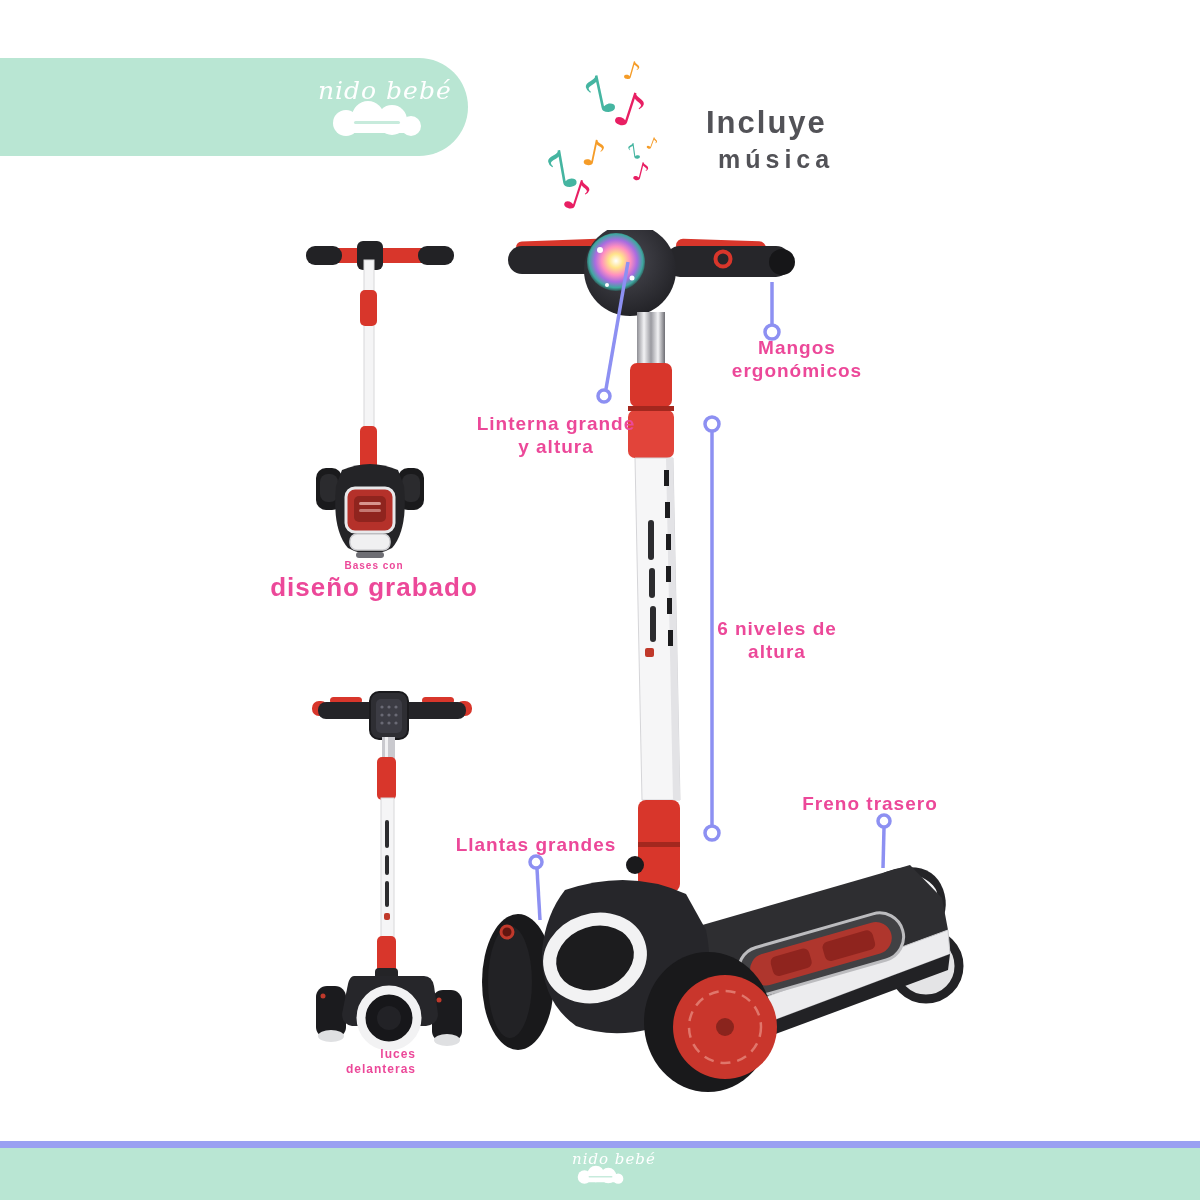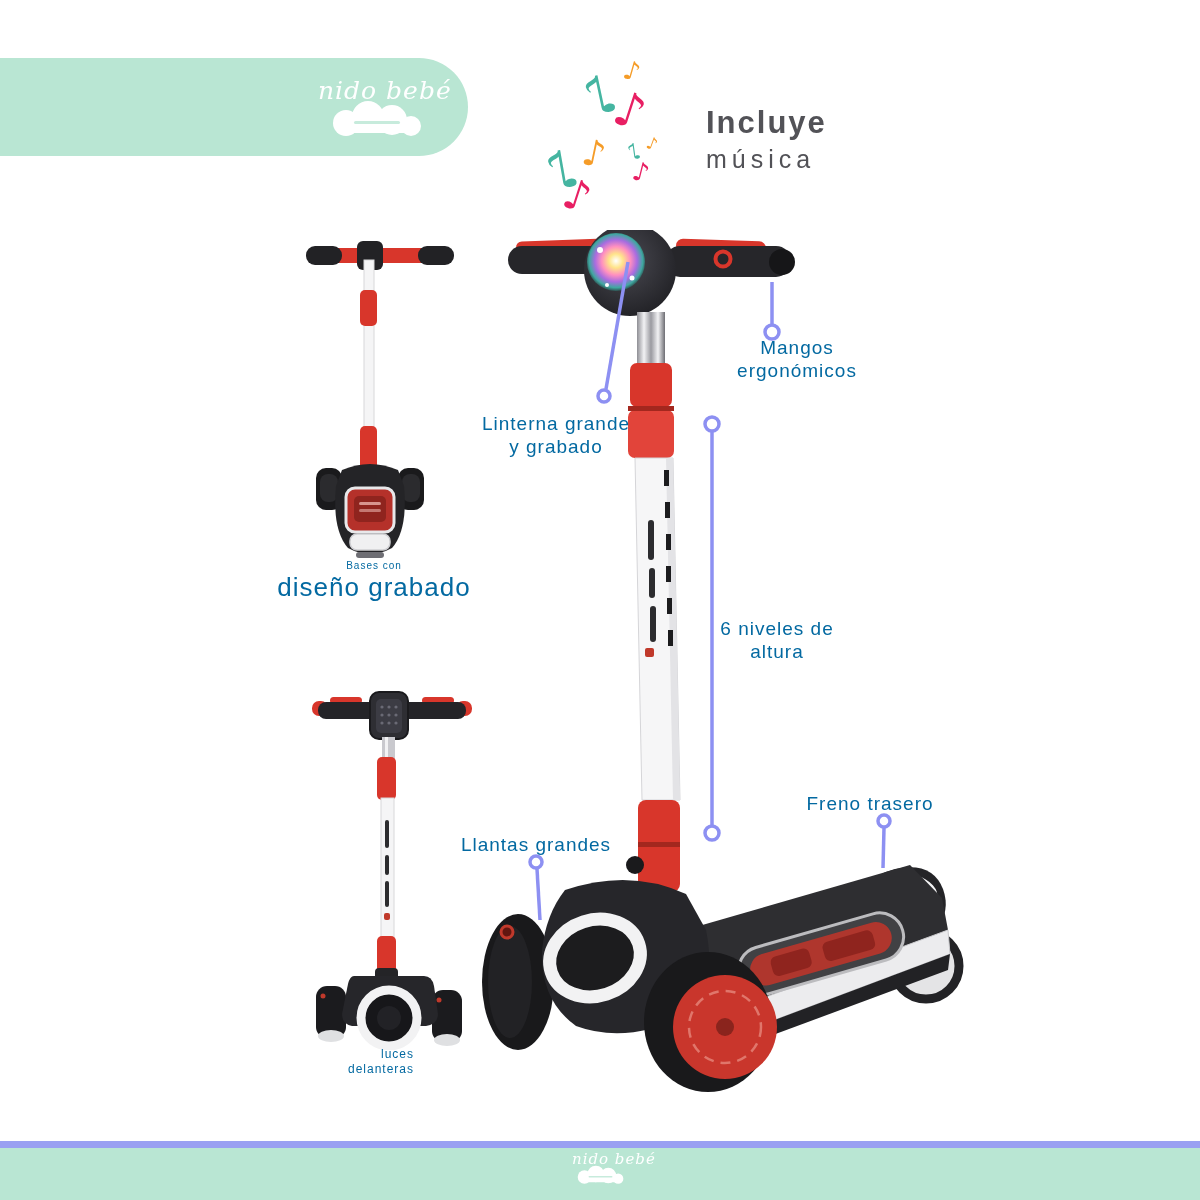--- a/index.html
+++ b/index.html
@@ -25,25 +25,25 @@
   .n4{left:562px;top:170px;font-size:52px;transform:translate(-50%,-50%) scaleX(-1) rotate(10deg);}
   .n5{left:594px;top:154px;font-size:36px;transform:translate(-50%,-50%) rotate(12deg);}
   .n6{left:577px;top:196px;font-size:42px;transform:translate(-50%,-50%) rotate(18deg);}
   .n7{left:634px;top:152px;font-size:22px;transform:translate(-50%,-50%) scaleX(-1) rotate(8deg);}
   .n8{left:652px;top:144px;font-size:17px;transform:translate(-50%,-50%) rotate(20deg);}
   .n9{left:641px;top:172px;font-size:26px;transform:translate(-50%,-50%) rotate(14deg);}
 
   
   .incluye{position:absolute;left:706px;top:106px;color:#525257;}
   .incluye .t1{font-size:31px;font-weight:bold;letter-spacing:2px;line-height:1.1;}
-  .incluye .t2{font-size:25px;font-weight:normal;letter-spacing:5px;margin-top:5px;}
-
-  
-  .lbl{position:absolute;transform:translateX(-50%);text-align:center;color:#0369a1;
-       line-height:1.22;letter-spacing:1px;white-space:nowrap;}
+  .incluye .t2{font-size:25px;font-weight:bold;letter-spacing:5px;margin-top:5px;margin-left:12px;}
+
+  
+  .lbl{position:absolute;transform:translateX(-50%);text-align:center;color:#ec4899;
+       line-height:1.22;letter-spacing:1px;white-space:nowrap;font-weight:bold;}
   .lbl-lg{font-size:19px;}
   .lbl-sm{font-size:10px;}
   .lbl-md{font-size:26px;}
   .lbl-xs{font-size:12px;text-align:right;}
 
   
   .footer-line{position:absolute;left:0;top:1141px;width:1200px;height:7px;background:#9aa0f2;}
   .footer-bar{position:absolute;left:0;top:1148px;width:1200px;height:52px;background:#b9e6d3;}
   .footer-logo{position:absolute;left:572px;top:1152px;width:56px;text-align:center;}
 
@@ -259,21 +259,21 @@
     </g>
   </svg>
 
   <div class="lbl lbl-lg" style="left:797px;top:336px;">
     <div>Mangos</div>
     <div>ergonómicos</div>
   </div>
 
   <div class="lbl lbl-lg" style="left:556px;top:412px;">
     <div>Linterna grande</div>
-    <div>y grabado</div>
+    <div>y altura</div>
   </div>
 
   <div class="lbl lbl-lg" style="left:777px;top:617px;">
     <div>6 niveles de</div>
     <div>altura</div>
   </div>
 
   <div class="lbl lbl-lg" style="left:870px;top:792px;text-align:right;">
     <div>Freno trasero</div>
   </div>

